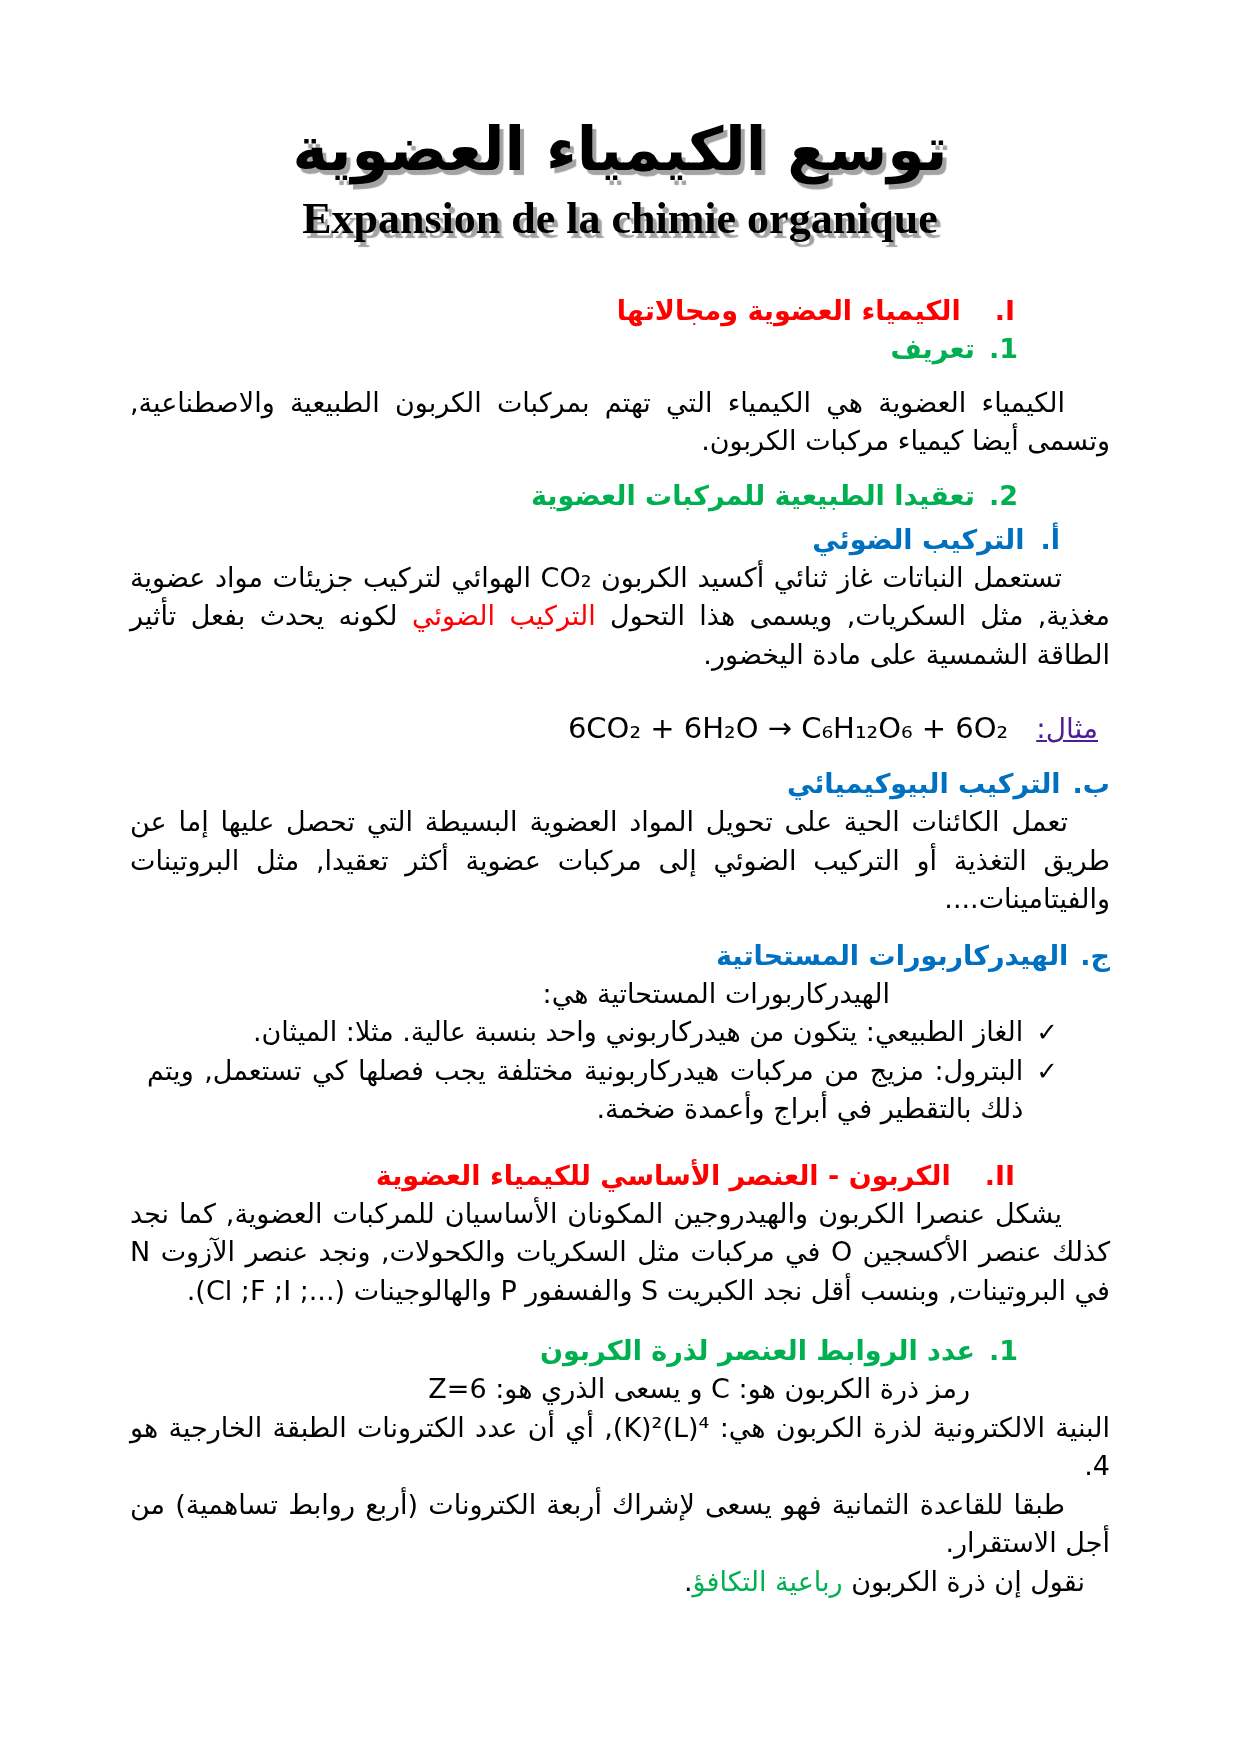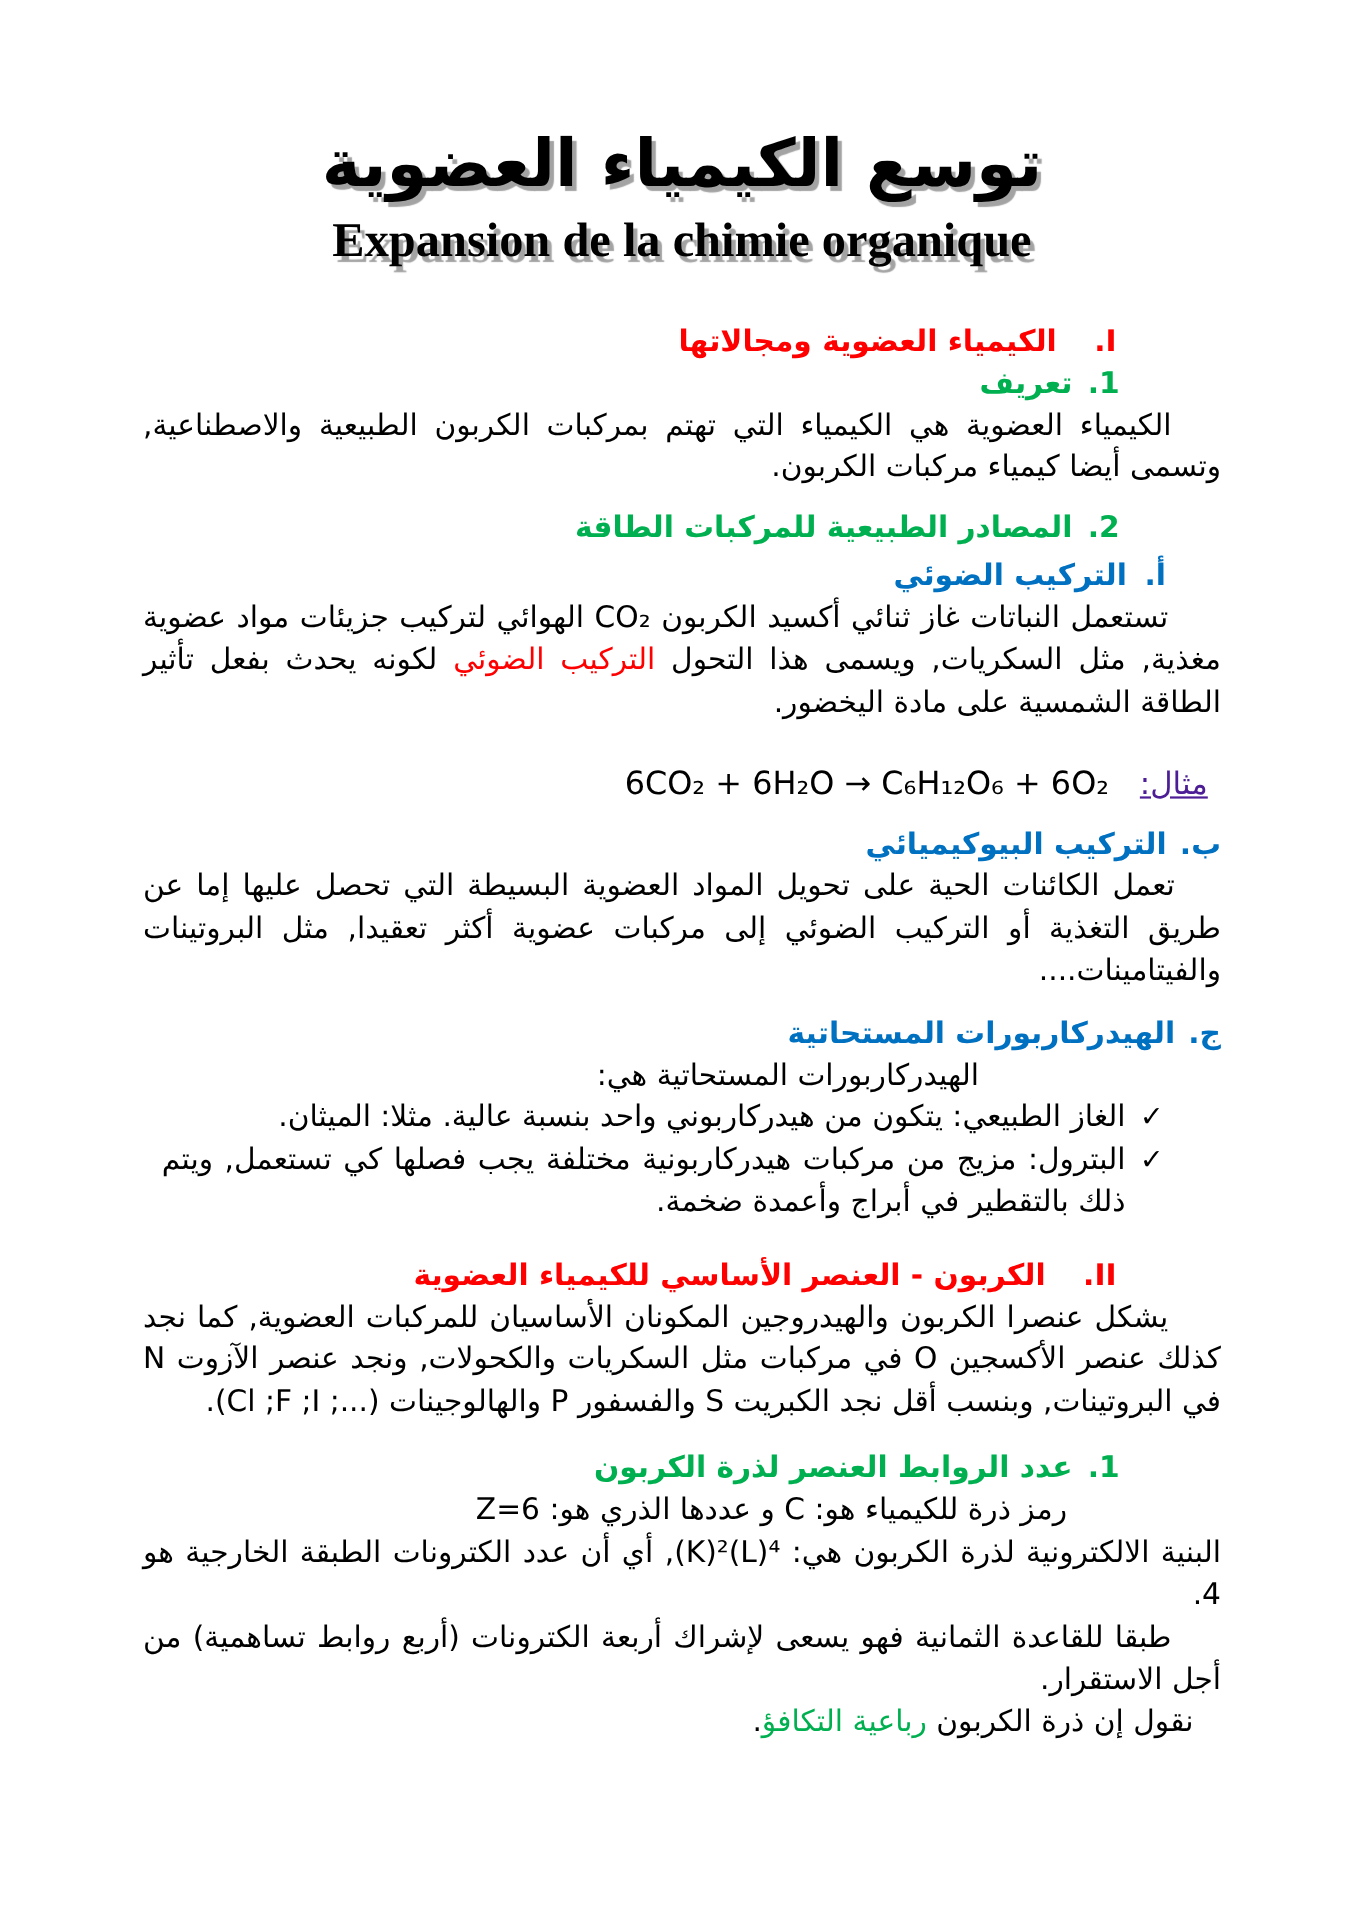--- a/index.html
+++ b/index.html
@@ -61,25 +61,25 @@
   <div class="hrow sec-row red">
     <span>I.</span>
     <span>الكيمياء العضوية ومجالاتها</span>
   </div>
 
   <div class="hrow sub-row green">
     <span>1.</span>
     <span>تعريف</span>
   </div>
 
-  <p class="body-p" style="text-indent:45px;">الكيمياء العضوية هي الكيمياء التي تهتم بمركبات الكربون الطبيعية والاصطناعية, وتسمى أيضا كيمياء مركبات الكربون.</p>
+  <p class="body-p" style="text-indent:45px;margin-top:16px;">الكيمياء العضوية هي الكيمياء التي تهتم بمركبات الكربون الطبيعية والاصطناعية, وتسمى أيضا كيمياء مركبات الكربون.</p>
 
   <div class="hrow sub-row green" style="margin-top:16px;">
     <span>2.</span>
-    <span>المصادر الطبيعية للمركبات الطاقة</span>
+    <span>تعقيدا الطبيعية للمركبات العضوية</span>
   </div>
 
   <div class="hrow suba-row blue">
     <span>أ.</span>
     <span>التركيب الضوئي</span>
   </div>
 
   <p class="body-p" style="text-indent:48px;"><span>تستعمل النباتات غاز ثنائي أكسيد الكربون</span>
     <span class="ltr">CO₂</span>
     <span>الهوائي لتركيب جزيئات مواد عضوية مغذية, مثل السكريات, ويسمى هذا التحول</span>
@@ -122,21 +122,21 @@
   </div>
 
   <p class="body-p" style="text-indent:48px;"><span>يشكل عنصرا الكربون والهيدروجين المكونان الأساسيان للمركبات العضوية, كما نجد كذلك عنصر الأكسجين O في مركبات مثل السكريات والكحولات, ونجد عنصر الآزوت N في البروتينات, وبنسب أقل نجد الكبريت S والفسفور P والهالوجينات</span>
     <span class="ltr">(Cl ;F ;I ;...)</span><span>.</span></p>
 
   <div class="hrow sub-row green" style="margin-top:22px;">
     <span>1.</span>
     <span>عدد الروابط العنصر لذرة الكربون</span>
   </div>
 
-  <p class="body-p" style="text-indent:140px;"><span>رمز ذرة للكيمياء هو: C و عددها الذري هو:</span>
+  <p class="body-p" style="text-indent:140px;"><span>رمز ذرة الكربون هو: C و يسعى الذري هو:</span>
     <span class="ltr">Z=6</span></p>
 
   <p class="body-p"><span>البنية الالكترونية لذرة الكربون هي:</span>
     <span class="ltr">(K)²(L)⁴</span><span>, أي أن عدد الكترونات الطبقة الخارجية هو 4.</span></p>
 
   <p class="body-p" style="text-indent:45px;">طبقا للقاعدة الثمانية فهو يسعى لإشراك أربعة الكترونات (أربع روابط تساهمية) من أجل الاستقرار.</p>
 
   <p class="body-p" style="text-indent:25px;"><span>نقول إن ذرة الكربون</span>
     <span class="green">رباعية التكافؤ</span><span>.</span></p>
 

